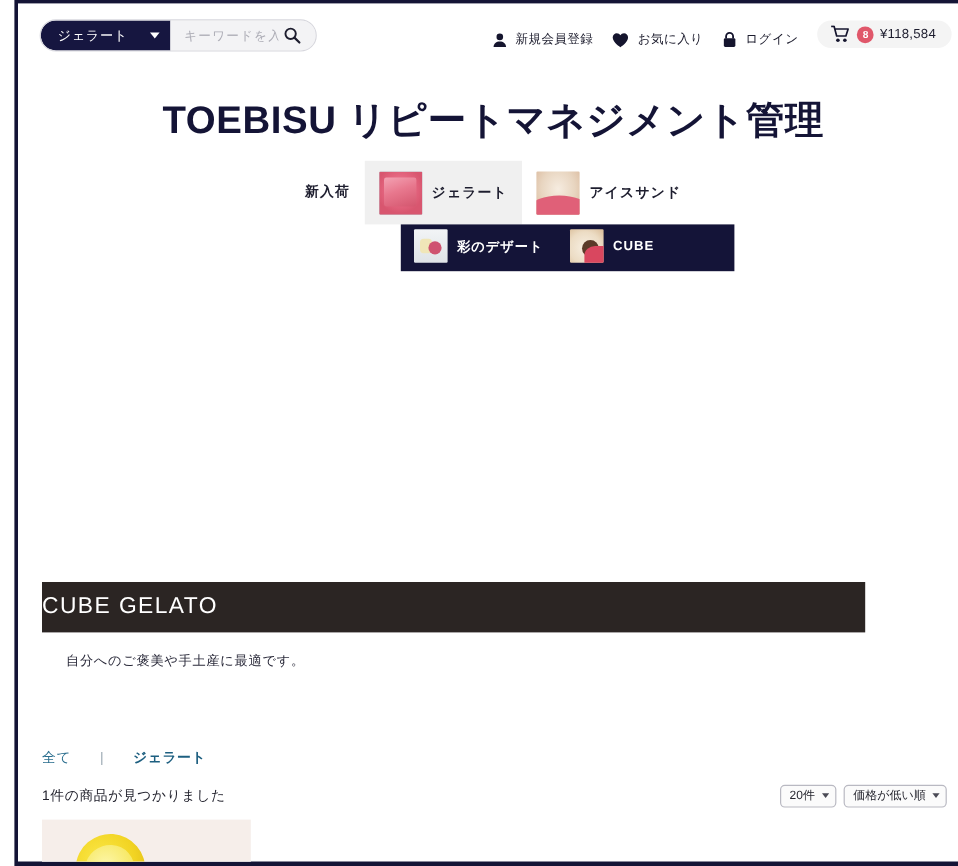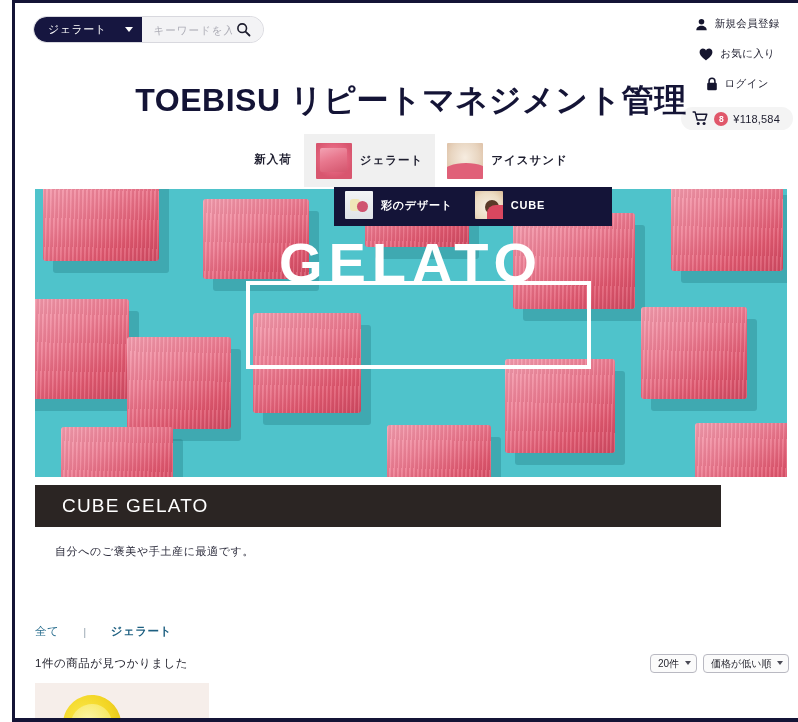--- a/index.html
+++ b/index.html
@@ -86,23 +86,22 @@
     cursor: pointer;
     padding: 0 6px 0 2px;
     display: flex;
     align-items: center;
   }
 
   .header-nav {
     position: absolute;
     right: 14px; top: 14px;
     display: flex;
-    align-items: center;
+    align-items: flex-end;
     gap: 16px;
-    flex-direction: column;
   }
   .hn-item {
     display: flex;
     align-items: center;
     gap: 7px;
     font-size: 10.5px;
     color: #1d1d2e;
     cursor: pointer;
     white-space: nowrap;
     letter-spacing: 0.3px;
@@ -313,21 +312,20 @@
   }
 
   
   .section-band {
     position: absolute;
     left: 20px; top: 482px;
     width: 686px; height: 42px;
     background: #2b2523;
     display: flex;
     align-items: center;
-    padding-left: 27px;
   }
   .section-band-title {
     color: #ffffff;
     font-size: 19px;
     letter-spacing: 1.2px;
   }
 
   .section-desc {
     position: absolute;
     left: 40px; top: 538px;
@@ -526,40 +524,20 @@
     <div class="dd-item">
       <span class="dd-thumb thumb-dessert"></span>
       <span>彩のデザート</span>
     </div>
     <div class="dd-item">
       <span class="dd-thumb thumb-cube"></span>
       <span>CUBE</span>
     </div>
   </div>
 
-  <div class="hero">
-    <div class="hero-cube" style="left:8px;  top:-14px; width:116px; height:86px;"></div>
-    <div class="hero-cube" style="left:168px; top:10px;  width:106px; height:80px;"></div>
-    <div class="hero-cube" style="left:330px; top:-20px; width:104px; height:78px;"></div>
-    <div class="hero-cube" style="left:478px; top:24px;  width:122px; height:96px;"></div>
-    <div class="hero-cube" style="left:636px; top:-6px;  width:112px; height:88px;"></div>
-
-    <div class="hero-cube" style="left:-16px; top:110px; width:110px; height:100px;"></div>
-    <div class="hero-cube" style="left:92px;  top:148px; width:104px; height:92px;"></div>
-    <div class="hero-cube" style="left:218px; top:124px; width:108px; height:100px;"></div>
-    <div class="hero-cube" style="left:470px; top:170px; width:110px; height:94px;"></div>
-    <div class="hero-cube" style="left:606px; top:118px; width:106px; height:92px;"></div>
-
-    <div class="hero-cube" style="left:26px;  top:238px; width:112px; height:66px;"></div>
-    <div class="hero-cube" style="left:352px; top:236px; width:104px; height:64px;"></div>
-    <div class="hero-cube" style="left:660px; top:234px; width:108px; height:66px;"></div>
-
-    <div class="hero-frame"></div>
-    <div class="hero-text">GELATO</div>
-  </div>
 
   <div class="desc-bg"></div>
 
   <div class="section-band">
     <span class="section-band-title">CUBE GELATO</span>
   </div>
 
   <div class="section-desc">
     <div>自分へのご褒美や手土産に最適です。</div>
   </div>

